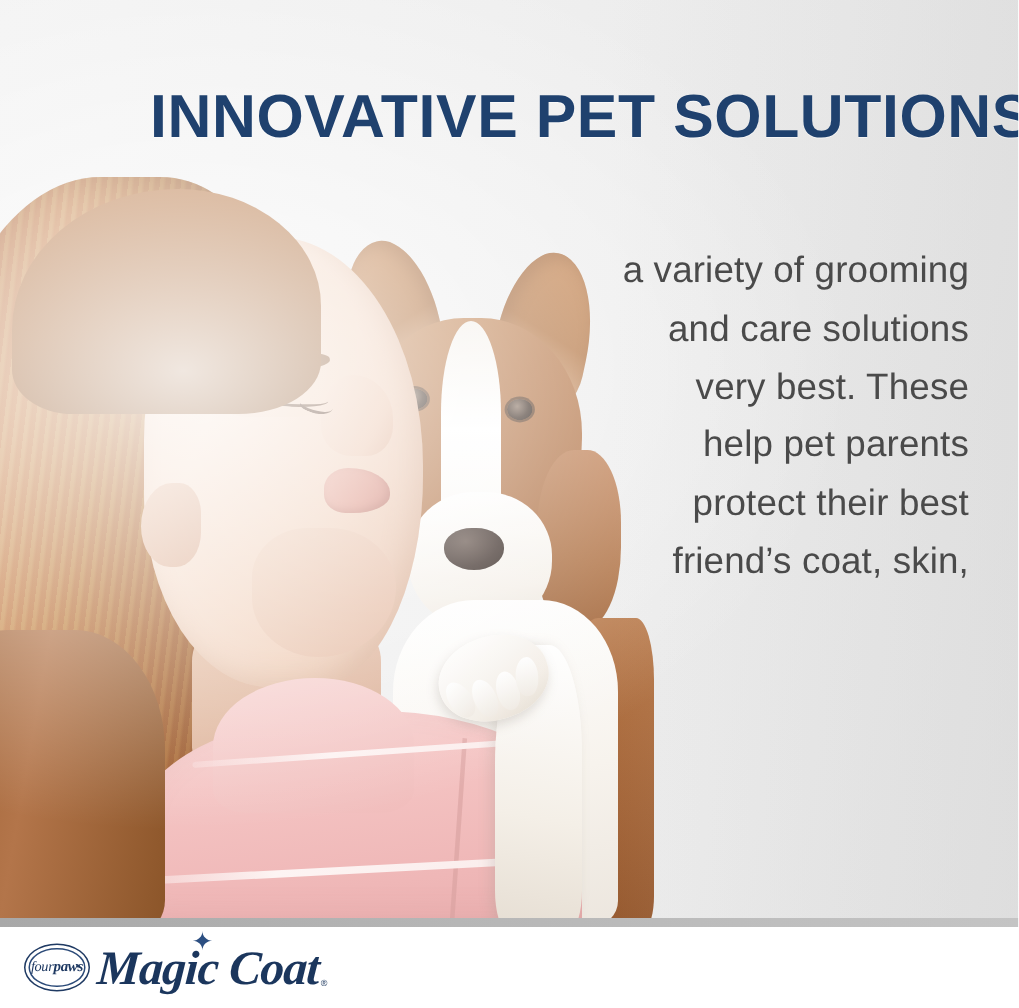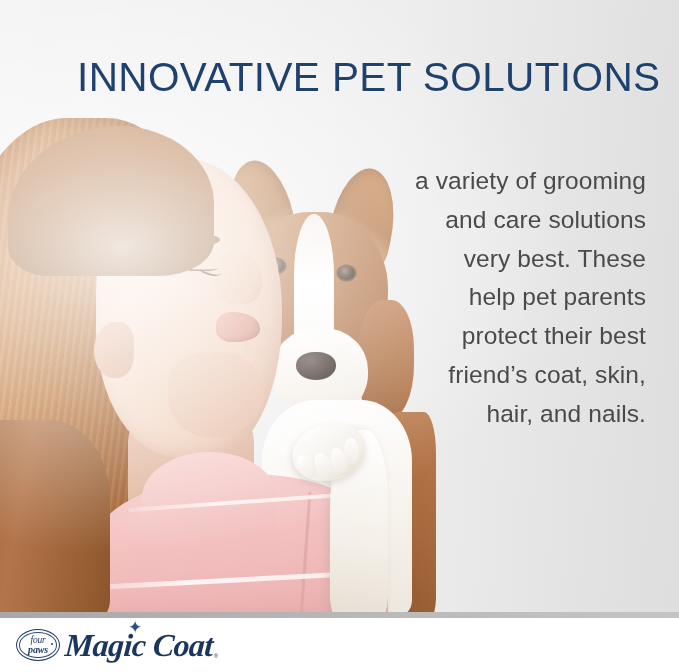--- a/index.html
+++ b/index.html
@@ -383,26 +383,26 @@
     left: 0;
     bottom: 0;
     width: 679px;
     height: 6px;
     background: linear-gradient(to right, #a8a8a8 0%, #b6b6b6 45%, #c4c4c4 100%);
   }
 
   
   #headline {
     position: absolute;
-    left: 77px;
+    left: 100px;
     top: 56px;
     width: 536px;
     font-family: "Liberation Sans", sans-serif;
     font-size: 40.5px;
-    font-weight: normal;
+    font-weight: bold;
     letter-spacing: 0.4px;
     color: #1f416e;
     line-height: 1.08;
     white-space: nowrap;
     text-shadow: 0 1px 0 rgba(255,255,255,0.55);
   }
 
   
   #bodycopy {
     position: absolute;
@@ -437,21 +437,21 @@
   }
 
   .fp-badge {
     position: relative;
     width: 42px;
     height: 30px;
     border-radius: 50%;
     border: 1.6px solid #1f3a63;
     background: #ffffff;
     display: flex;
-    flex-direction: column;
+    flex-direction: row;
     align-items: center;
     justify-content: center;
     flex: 0 0 auto;
     margin-right: 4px;
   }
   .fp-badge::after {
     content: "";
     position: absolute;
     left: 2.2px;
     top: 2.2px;
@@ -592,21 +592,20 @@
 
     <div id="headline">INNOVATIVE PET SOLUTIONS</div>
 
     <div id="bodycopy">
       <span class="ln">a variety of grooming</span>
       <span class="ln">and care solutions</span>
       <span class="ln">very best. These</span>
       <span class="ln">help pet parents</span>
       <span class="ln">protect their best</span>
       <span class="ln">friend’s coat, skin,</span>
-      <span class="ln">hair, and nails.</span>
     </div>
   </div>
 
   <div id="footer">
     <div id="footer-inner">
 
       <div class="fp-badge">
         <span class="fp-four">four</span>
         <span class="fp-paws">paws</span>
         <span class="fp-dot"></span>

